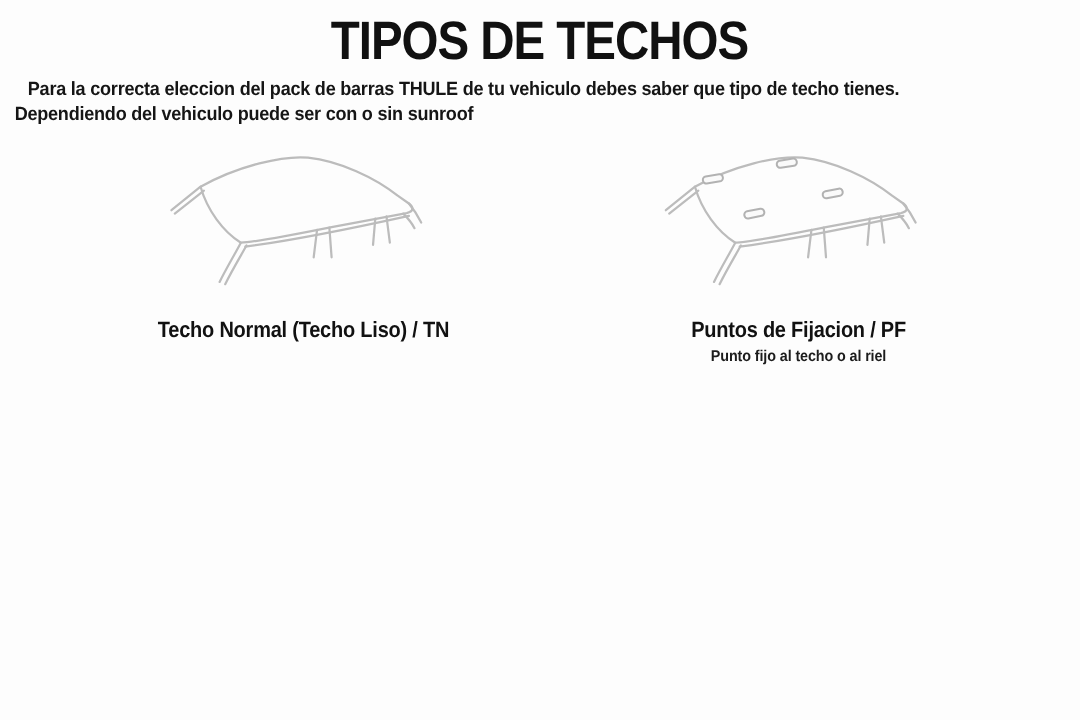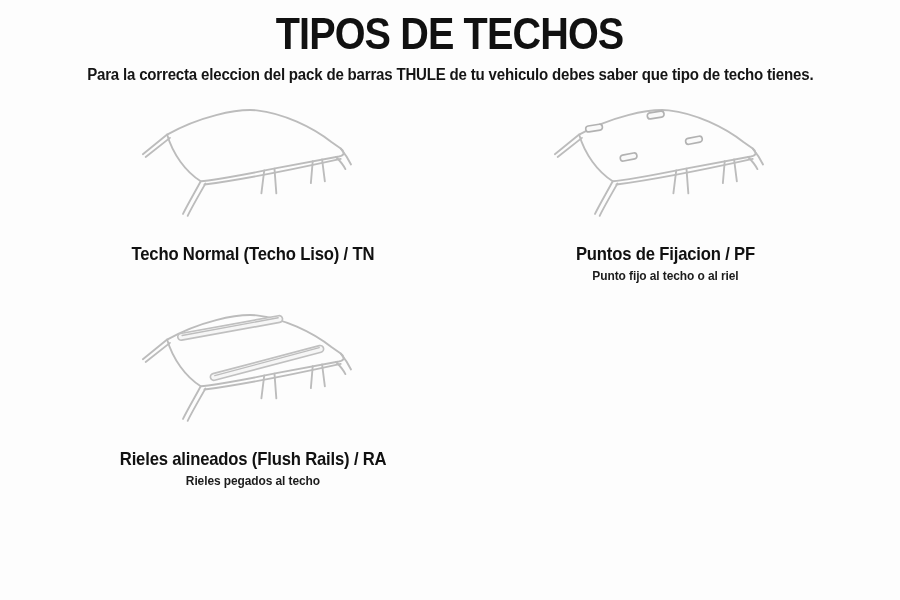--- a/index.html
+++ b/index.html
@@ -23,21 +23,21 @@
     letter-spacing: -1px;
     line-height: 52px;
     transform: scaleX(0.88);
     transform-origin: center;
     color: #111;
     white-space: nowrap;
   }
   .intro { margin-top: 4px; }
   .intro-line {
     display: block;
-    text-align: center;
+    text-align: left;
     line-height: 21px;
     white-space: nowrap;
   }
   .intro-line > span {
     display: inline-block;
     font-size: 16px;
     font-weight: 700;
     letter-spacing: -0.2px;
     transform: scaleX(0.94);
     transform-origin: center;
@@ -147,20 +147,21 @@
     </defs>
   </svg>
 </div>
 
 <div class="page">
 
   <div class="header">
     <span class="title">TIPOS DE TECHOS</span>
     <div class="intro">
       <span class="intro-line"><span>Para la correcta eleccion del pack de barras THULE de tu vehiculo debes saber que tipo de techo tienes.</span></span>
+      <span class="intro-line"><span>Dependiendo del vehiculo puede ser con o sin sunroof</span></span>
     </div>
   </div>
 
   <div class="grid">
 
     <div class="cell left">
       <svg class="roof-svg" viewBox="0 0 280 150" aria-label="smooth-roof-drawing">
         <use href="#roof-base"></use>
       </svg>
       <div class="caption"><span>Techo Normal (Techo Liso) / TN</span></div>
@@ -168,24 +169,16 @@
 
     <div class="cell right">
       <svg class="roof-svg" viewBox="0 0 280 150" aria-label="fixpoint-roof-drawing">
         <use href="#roof-base"></use>
         <use href="#pf-points"></use>
       </svg>
       <div class="caption"><span>Puntos de Fijacion / PF</span></div>
       <div class="subcaption"><span>Punto fijo al techo o al riel</span></div>
     </div>
 
-    <div class="cell left">
-      <svg class="roof-svg" viewBox="0 0 280 150" aria-label="flush-rails-roof-drawing">
-        <use href="#roof-base"></use>
-        <use href="#ra-rails"></use>
-      </svg>
-      <div class="caption"><span>Rieles alineados (Flush Rails) / RA</span></div>
-      <div class="subcaption"><span>Rieles pegados al techo</span></div>
-    </div>
 
 
   </div>
 </div>
 
 </body></html>

